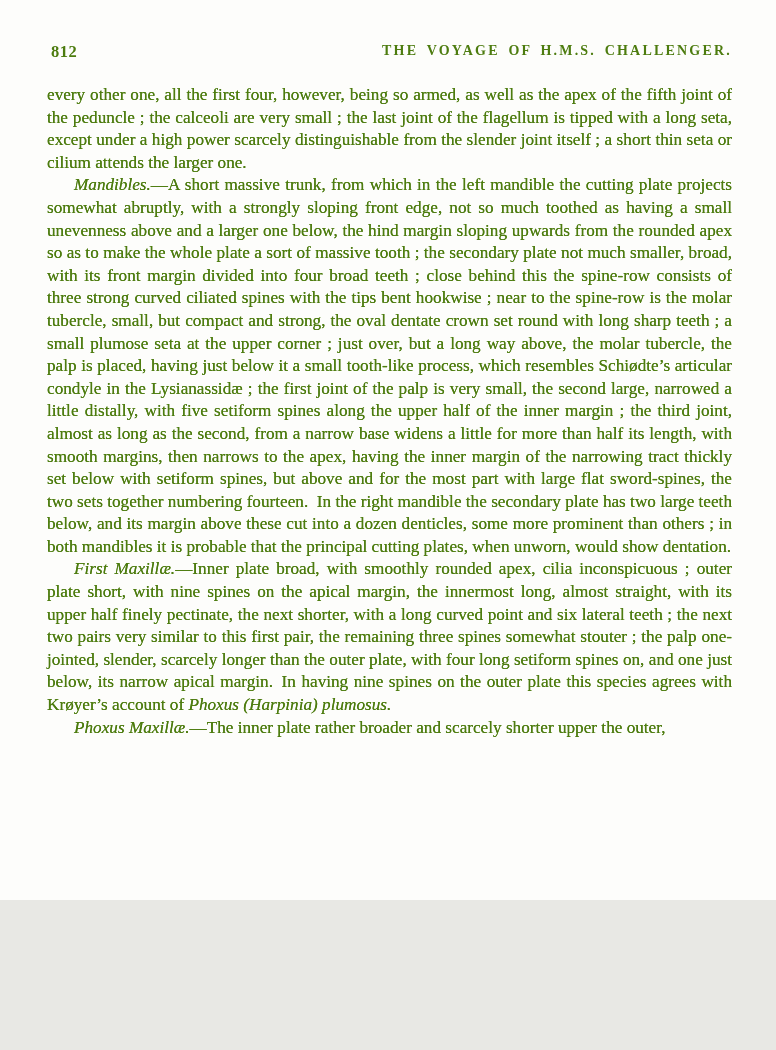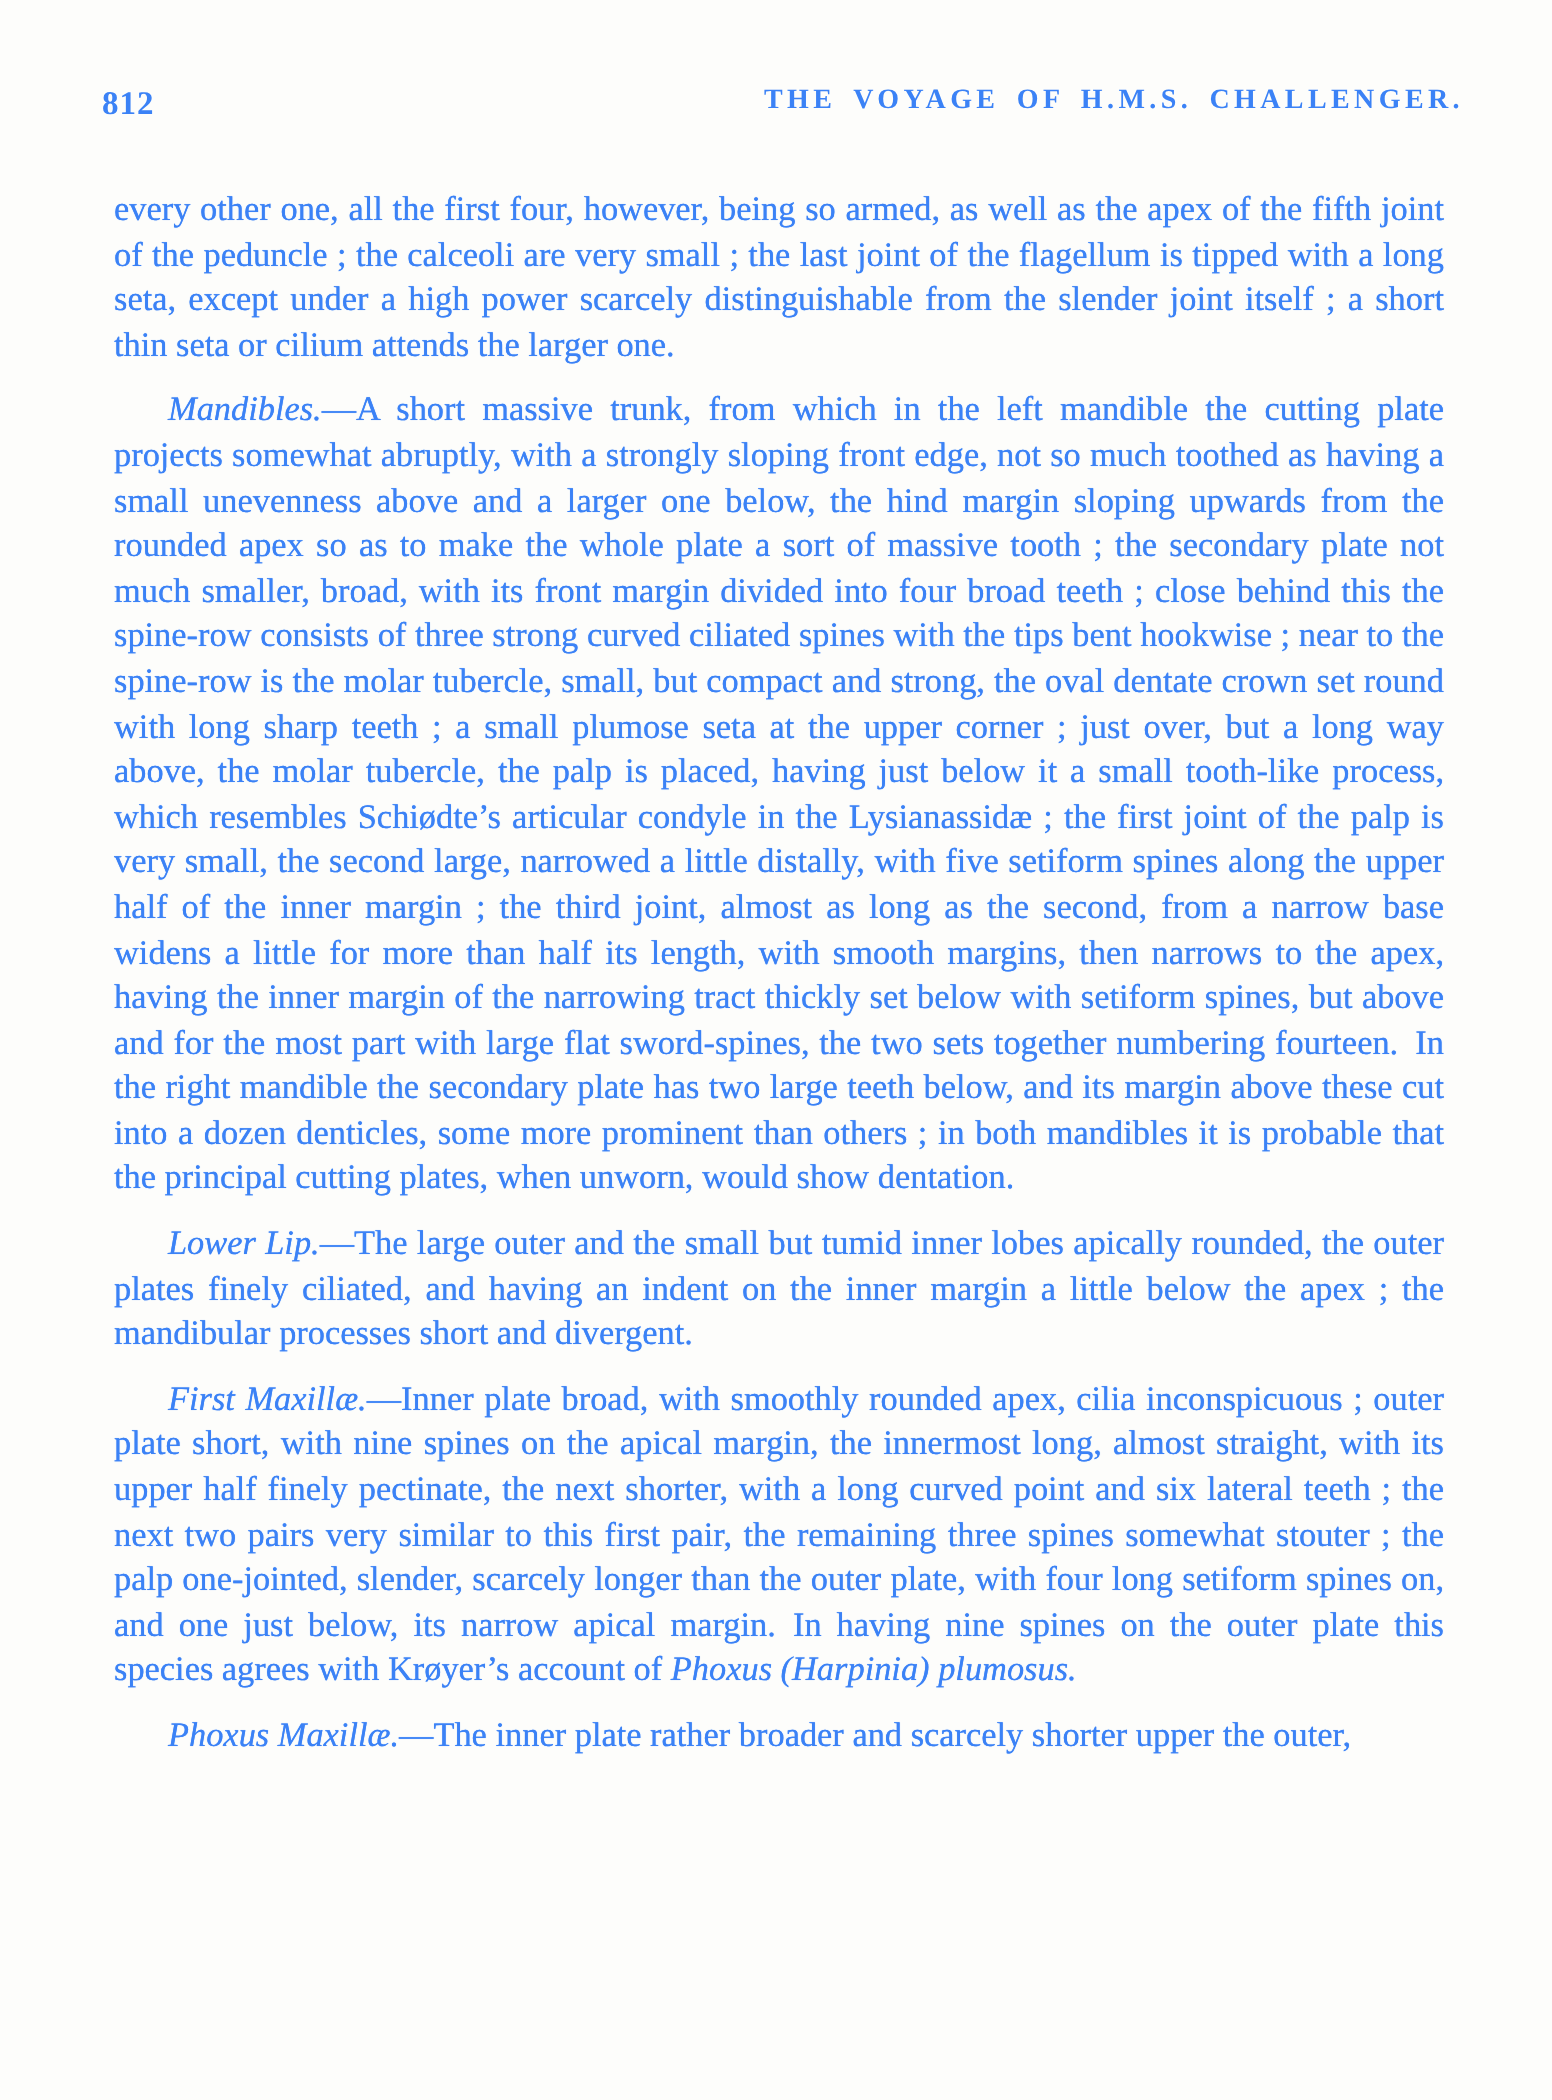--- a/index.html
+++ b/index.html
@@ -3,24 +3,24 @@
 <meta charset="utf-8">
 <style>
   html, body {
     margin: 0;
     padding: 0;
     background: #e8e8e4;
   }
   .page {
     position: relative;
     width: 776px;
-    height: 1050px;
+    height: 900px;
     margin: 0 auto;
     background: #fdfdfb;
-    color: #3b82f6;
+    color: #4d7c0f;
     font-family: "Liberation Serif", "DejaVu Serif", serif;
     overflow: hidden;
   }
   .running-head {
     position: absolute;
     top: 42px;
     left: 47px;
     width: 685px;
     height: 22px;
   }
@@ -46,21 +46,21 @@
     top: 84px;
     left: 47px;
     width: 685px;
     font-size: 17.2px;
     line-height: 22.6px;
     text-align: justify;
     text-shadow: 0 0 0.35px currentColor; 
     hyphens: none;
   }
   .para {
-    margin: 10px;
+    margin: 0;
     text-indent: 27px;
   }
   .para.continuation {
     text-indent: 0;
   }
   .lead {
     font-style: italic;
   }
   .italic {
     font-style: italic;
@@ -76,21 +76,20 @@
     <span class="head-title">THE VOYAGE OF H.M.S. CHALLENGER.</span>
   </header>
 
   <main class="text-block">
 
     <p class="para continuation"><span>every other one, all the first four, however, being so armed, as well as the apex of the fifth joint of the peduncle&nbsp;; the calceoli are very small&nbsp;; the last joint of the flagellum is tipped with a long seta, except under a high power scarcely distinguishable from the slender joint itself&nbsp;; a short thin seta or cilium attends the larger one.</span></p>
 
 
     <p class="para"><i class="lead">Mandibles.</i><span>—A short massive trunk, from which in the left mandible the cutting plate projects somewhat abruptly, with a strongly sloping front edge, not so much toothed as having a small unevenness above and a larger one below, the hind margin sloping upwards from the rounded apex so as to make the whole plate a sort of massive tooth&nbsp;; the secondary plate not much smaller, broad, with its front margin divided into four broad teeth&nbsp;; close behind this the spine-row consists of three strong curved ciliated spines with the tips bent hookwise&nbsp;; near to the spine-row is the molar tubercle, small, but compact and strong, the oval dentate crown set round with long sharp teeth&nbsp;; a small plumose seta at the upper corner&nbsp;; just over, but a long way above, the molar tubercle, the palp is placed, having just below it a small tooth-like process, which resembles Schiødte’s articular condyle in the Lysianassidæ&nbsp;; the first joint of the palp is very small, the second large, narrowed a little distally, with five setiform spines along the upper half of the inner margin&nbsp;; the third joint, almost as long as the second, from a narrow base widens a little for more than half its length, with smooth margins, then narrows to the apex, having the inner margin of the narrowing tract thickly set below with setiform spines, but above and for the most part with large flat sword-spines, the two sets together numbering fourteen. In the right mandible the secondary plate has two large teeth below, and its margin above these cut into a dozen denticles, some more prominent than others&nbsp;; in both mandibles it is probable that the principal cutting plates, when unworn, would show dentation.</span></p>
 
-    <p class="para"><i class="lead">Lower Lip.</i><span>—The large outer and the small but tumid inner lobes apically rounded, the outer plates finely ciliated, and having an indent on the inner margin a little below the apex&nbsp;; the mandibular processes short and divergent.</span></p>
 
     <p class="para"><i class="lead">First Maxillæ.</i><span>—Inner plate broad, with smoothly rounded apex, cilia inconspicuous&nbsp;; outer plate short, with nine spines on the apical margin, the innermost long, almost straight, with its upper half finely pectinate, the next shorter, with a long curved point and six lateral teeth&nbsp;; the next two pairs very similar to this first pair, the remaining three spines somewhat stouter&nbsp;; the palp one-jointed, slender, scarcely longer than the outer plate, with four long setiform spines on, and one just below, its narrow apical margin. In having nine spines on the outer plate this species agrees with Krøyer’s account of </span><i class="italic">Phoxus (Harpinia) plumosus.</i></p>
 
     <p class="para"><i class="lead">Phoxus Maxillæ.</i><span>—The inner plate rather broader and scarcely shorter upper the outer,</span></p>
 
   </main>
 
 </div>
 
 </body></html>

